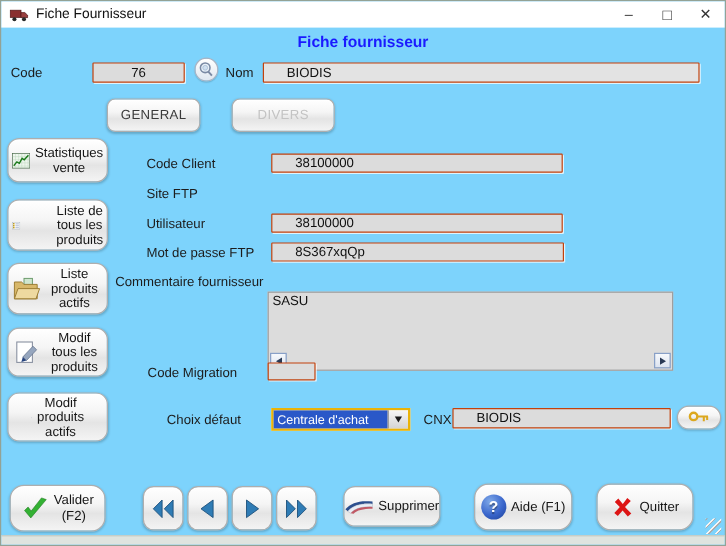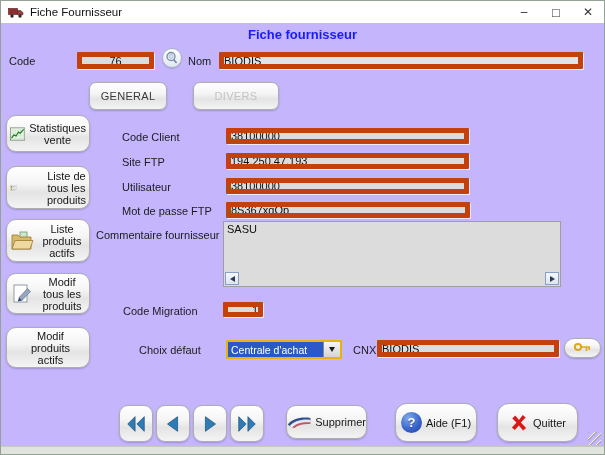--- a/index.html
+++ b/index.html
@@ -1,49 +1,49 @@
 <!DOCTYPE html>
 <html><head>
 <meta charset="utf-8">
 <style>
   html,body { margin:0; padding:0; background:#cfcfcf; font-family:"Liberation Sans",sans-serif; }
-  .win { position:relative; width:605px; height:455px; background:#c4b5fd; border:1px solid #93a295; box-sizing:border-box; overflow:hidden; }
+  .win { position:relative; width:605px; height:455px; background:#7dd3fc; border:1px solid #93a295; box-sizing:border-box; overflow:hidden; }
 
   
   .titlebar { position:absolute; top:0; left:0; right:0; height:22px; display:flex; align-items:center; background:#ffffff; }
   .tb-icon { margin-left:7px; width:16px; height:13px; flex:0 0 auto; }
   .tb-title { margin-left:6px; font-size:11.5px; color:#101010; }
   .tb-ctrls { margin-left:auto; display:flex; height:100%; }
   .tb-btn { width:32px; height:100%; display:flex; align-items:center; justify-content:center; font-size:12px; color:#333; cursor:default; }
   .tb-btn.max { font-size:13px; }
 
   
   .form-title { position:absolute; top:26px; left:0; right:0; text-align:center; font-size:13px; font-weight:bold; color:#1a1aff; }
 
   
   .lbl { position:absolute; font-size:11px; color:#1c1c1c; white-space:nowrap; }
 
   
-  .inp { position:absolute; box-sizing:border-box; background:#dcdcdc; border:5px solid #c2410c; border-radius:1px;
-         font:11px "Liberation Sans",sans-serif; color:#101010; padding:0 0; box-shadow:1px 1px 0 rgba(255,255,255,.75); outline:none; }
+  .inp { position:absolute; box-sizing:border-box; background:#dcdcdc; border:1px solid #c2410c; border-radius:1px;
+         font:11px "Liberation Sans",sans-serif; color:#101010; padding:0 19px; box-shadow:1px 1px 0 rgba(255,255,255,.75); outline:none; }
   .inp.light { background:#e3e3e3; }
 
   
   .btn3d { position:absolute; box-sizing:border-box; display:flex; align-items:center; justify-content:center; gap:4px;
            background:linear-gradient(180deg,#ffffff 0%,#f5f5f5 40%,#e4e4e4 62%,#f4f4f4 100%);
            border:1px solid #aeaeae; border-radius:10px;
            box-shadow:0 1px 2px rgba(0,0,0,.20), inset 0 1px 0 #ffffff; cursor:pointer; }
   .tab { border-radius:7px; font-size:11px; color:#3a3a3a; letter-spacing:.3px; }
   .tab.disabled { color:#c3c3c3; cursor:default; }
   .side-label { font-size:11px; line-height:12px; color:#161616; text-align:center; flex:1; }
   .foot-label { font-size:11px; color:#161616; }
   .valider-text { display:flex; flex-direction:column; align-items:center; font-size:11px; line-height:13px; color:#161616; }
 
   
-  .comment-box { position:absolute; left:222px; top:220px; width:338px; height:66px; background:#dcdcdc;
+  .comment-box { position:absolute; left:222px; top:242px; width:338px; height:66px; background:#dcdcdc;
                  border:1px solid #9e9e9e; box-sizing:border-box; }
   .comment-box textarea { width:100%; height:50px; border:none; background:transparent; resize:none; outline:none;
                  font:11px "Liberation Sans",sans-serif; color:#101010; padding:1px 3px; box-sizing:border-box; }
   .scroll-btn { position:absolute; bottom:1px; width:14px; height:13px; background:linear-gradient(180deg,#f6f8fc,#dde4f0);
                 border:1px solid #88a0c8; box-sizing:border-box; display:flex; align-items:center; justify-content:center; cursor:pointer; }
   .tri-left  { width:0; height:0; border-top:3.5px solid transparent; border-bottom:3.5px solid transparent; border-right:5px solid #2a3a55; }
   .tri-right { width:0; height:0; border-top:3.5px solid transparent; border-bottom:3.5px solid transparent; border-left:5px solid #2a3a55; }
 
   
   .combo { position:absolute; left:225px; top:339px; width:116px; height:19px; border:2px solid #eab308; background:#fff;
@@ -157,21 +157,20 @@
       <rect x="2.5" y="17.3" width="21" height="1.8" fill="#2e5fa8"></rect>
       <rect x="2.5" y="20" width="21" height="1.8" fill="#2e5fa8"></rect>
     </svg>
     <span class="side-label">Modif produits actifs</span>
   </div>
 
   <span class="lbl" style="left:121px; top:130px;text-align:right;">Code Client</span>
   <input class="inp" style="left: 225px; top: 127px; width: 243px; height: 16px;" value="38100000">
 
   <span class="lbl" style="left:121px; top:155px;">Site FTP</span>
-  <input class="inp" style="left: 225px; top: 152px; width: 243px; height: 16px;" value="194.250.47.193">
 
   <span class="lbl" style="left:121px; top:180px;">Utilisateur</span>
   <input class="inp" style="left: 225px; top: 177px; width: 243px; height: 16px;" value="38100000">
 
   <span class="lbl" style="left:121px; top:204px;">Mot de passe FTP</span>
   <input class="inp" style="left: 225px; top: 201px; width: 244px; height: 16px;" value="8S367xqQp">
 
   <span class="lbl" style="left:95px; top:228px;">Commentaire fournisseur</span>
   <div class="comment-box">
     <textarea style="">SASU</textarea>
@@ -195,20 +194,29 @@
   </div>
   <span class="lbl" style="left:352px; top:343px;">CNX</span>
   <input class="inp" style="left: 376px; top: 339px; width: 182px; height: 17px;" value="BIODIS">
   <div class="btn3d key-btn">
     <svg width="19" height="12" viewBox="0 0 19 12">
       <circle cx="5" cy="5" r="3.1" fill="none" stroke="#dca81e" stroke-width="2"></circle>
       <path d="M8.2 5 H17 M13.5 5 V9 M16.3 5 V8" stroke="#dca81e" stroke-width="1.7" fill="none"></path>
     </svg>
   </div>
 
+  <div class="btn3d" style="left:7px; top:403px; width:80px; height:39px; border-radius:12px;">
+    <svg width="23" height="21" viewBox="0 0 24 22">
+      <path d="M2.5 13 L8 19.5 L21.5 3.5 L17.3 2 L8.3 13.5 L5.6 10 Z" fill="#33b133" stroke="#1f7a1f" stroke-width="0.5"></path>
+    </svg>
+    <span class="valider-text">
+      <span>Valider</span>
+      <span>(F2)</span>
+    </span>
+  </div>
 
   <div class="btn3d" style="left:118px; top:404px; width:34px; height:37px; border-radius:9px;">
     <svg width="22" height="22" viewBox="0 0 24 24">
       <polygon points="11,4 3,12 11,20" fill="#2f7cb5" stroke="#1b4f7a" stroke-width="0.8"></polygon>
       <polygon points="21,4 13,12 21,20" fill="#2f7cb5" stroke="#1b4f7a" stroke-width="0.8"></polygon>
     </svg>
   </div>
   <div class="btn3d" style="left:155px; top:404px; width:34px; height:37px; border-radius:9px;">
     <svg width="22" height="22" viewBox="0 0 24 24">
       <polygon points="17,4 6,12 17,20" fill="#2f7cb5" stroke="#1b4f7a" stroke-width="0.8"></polygon>

